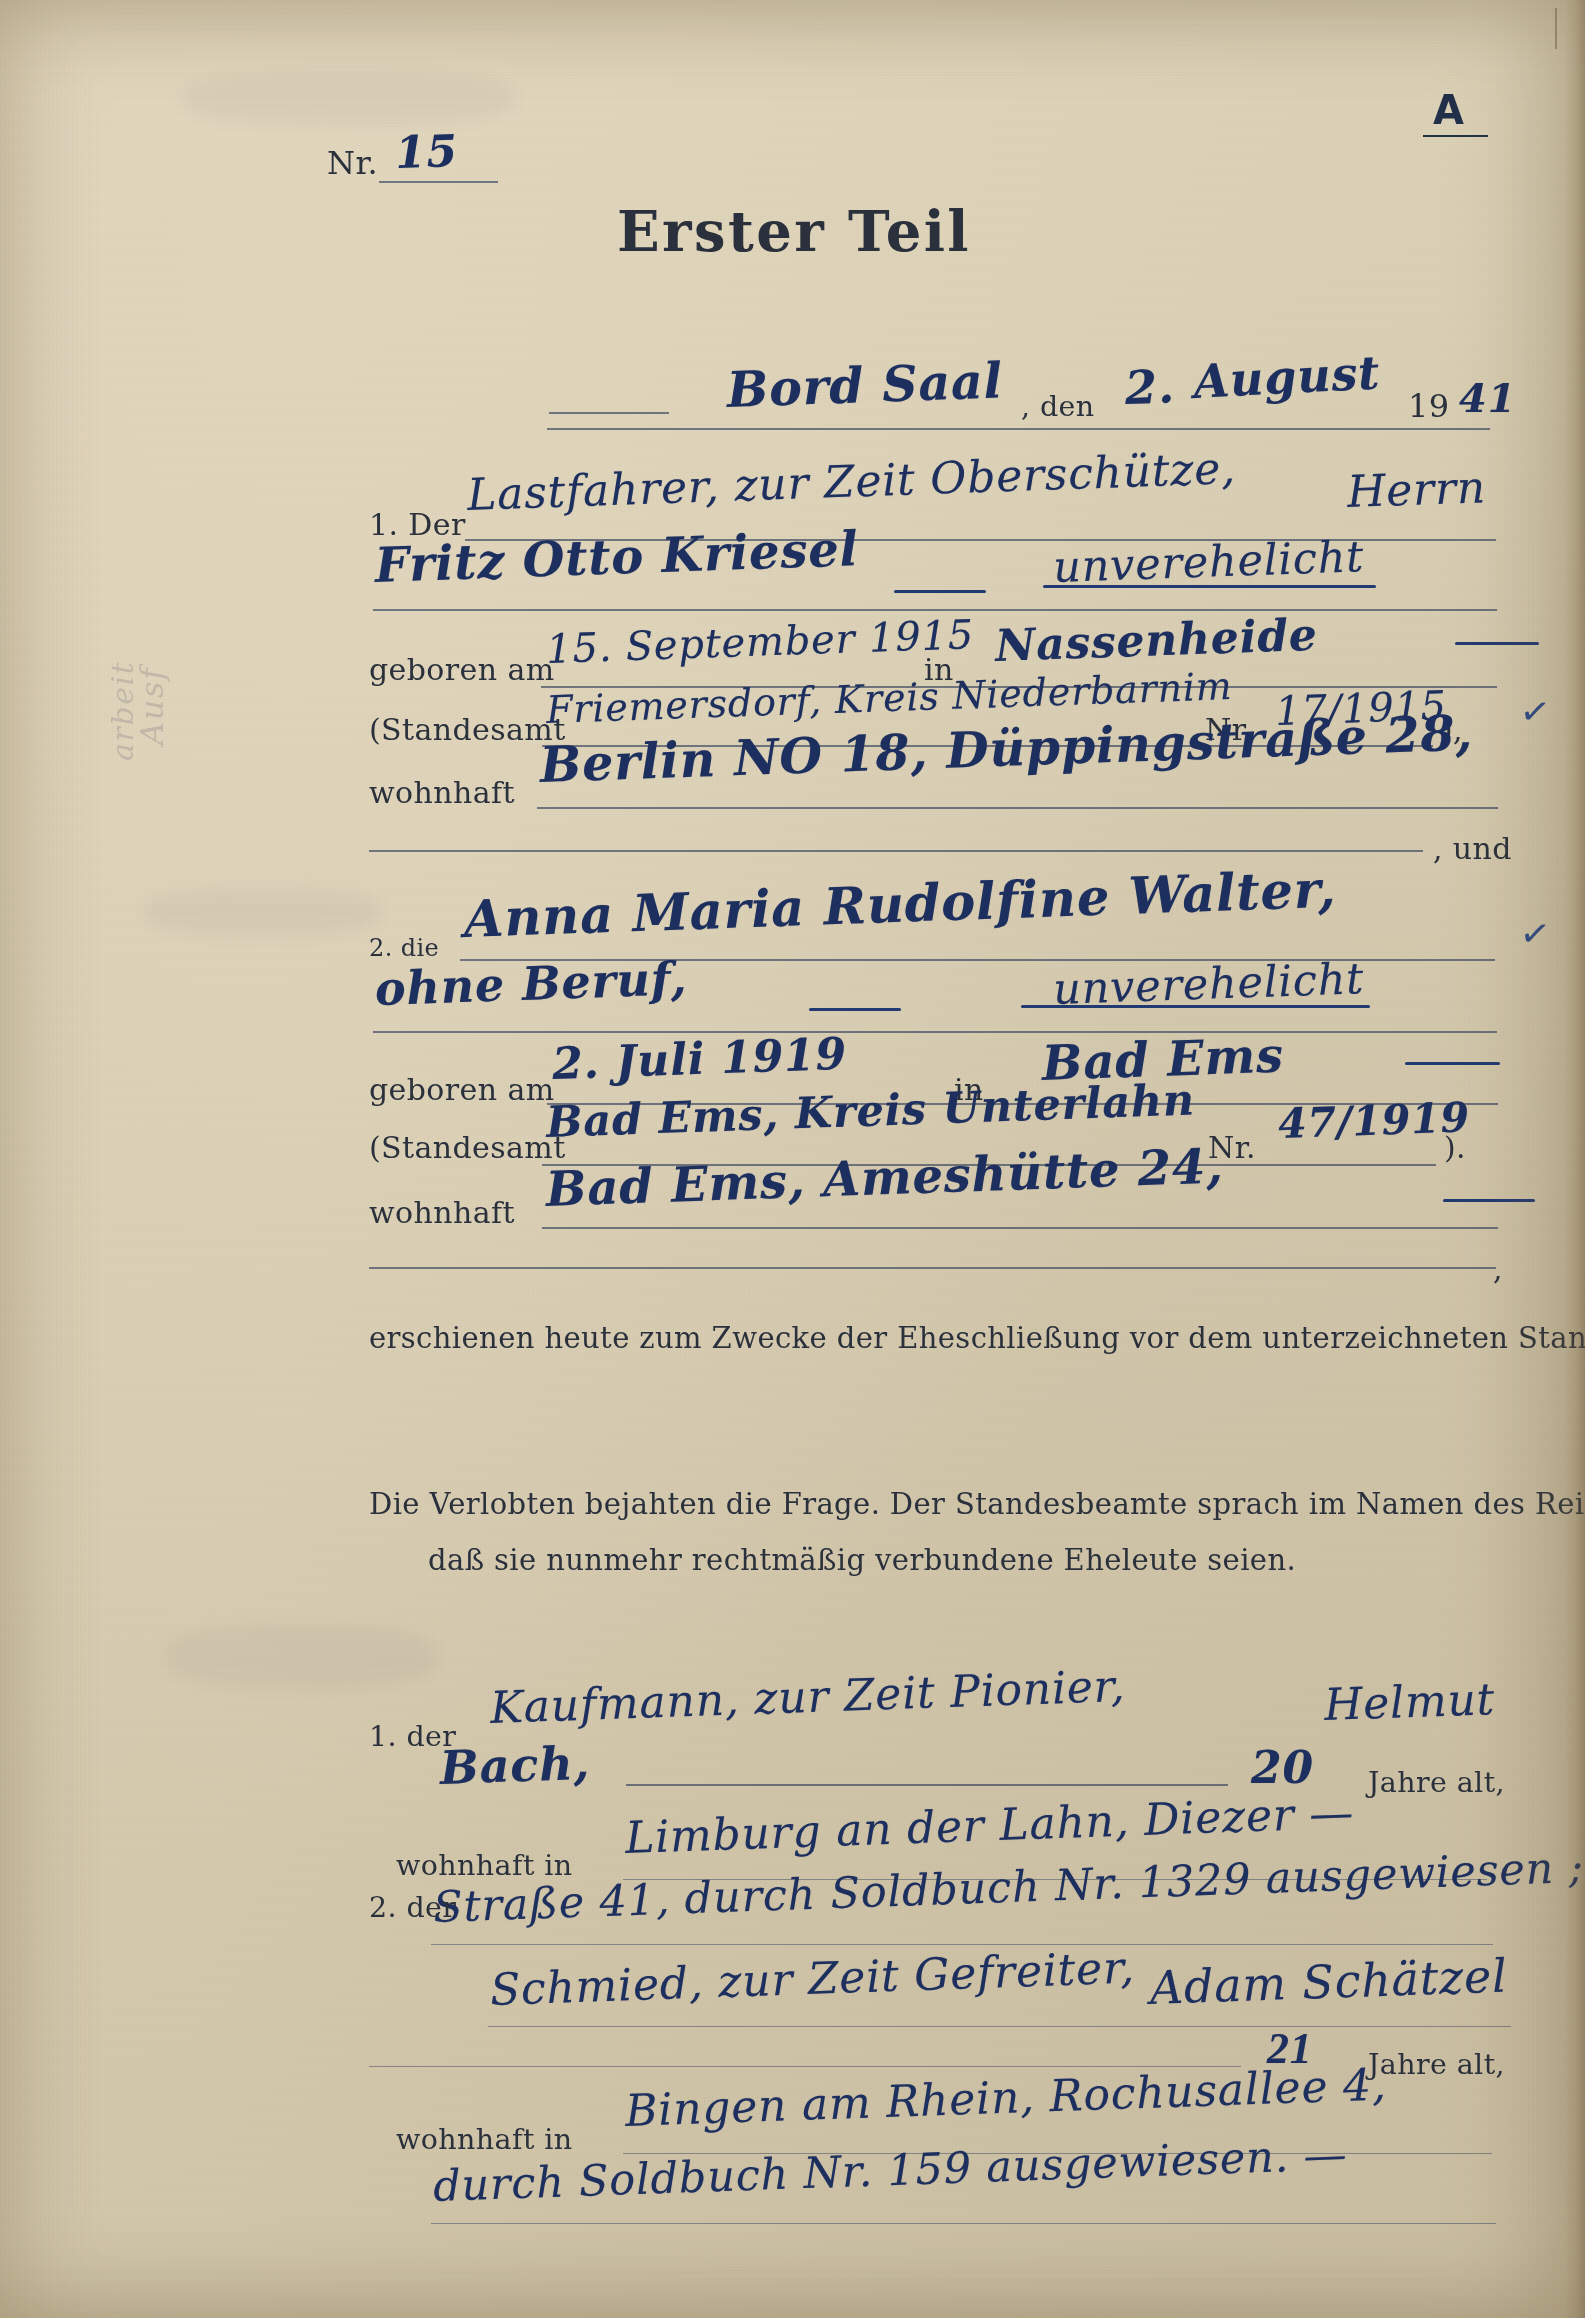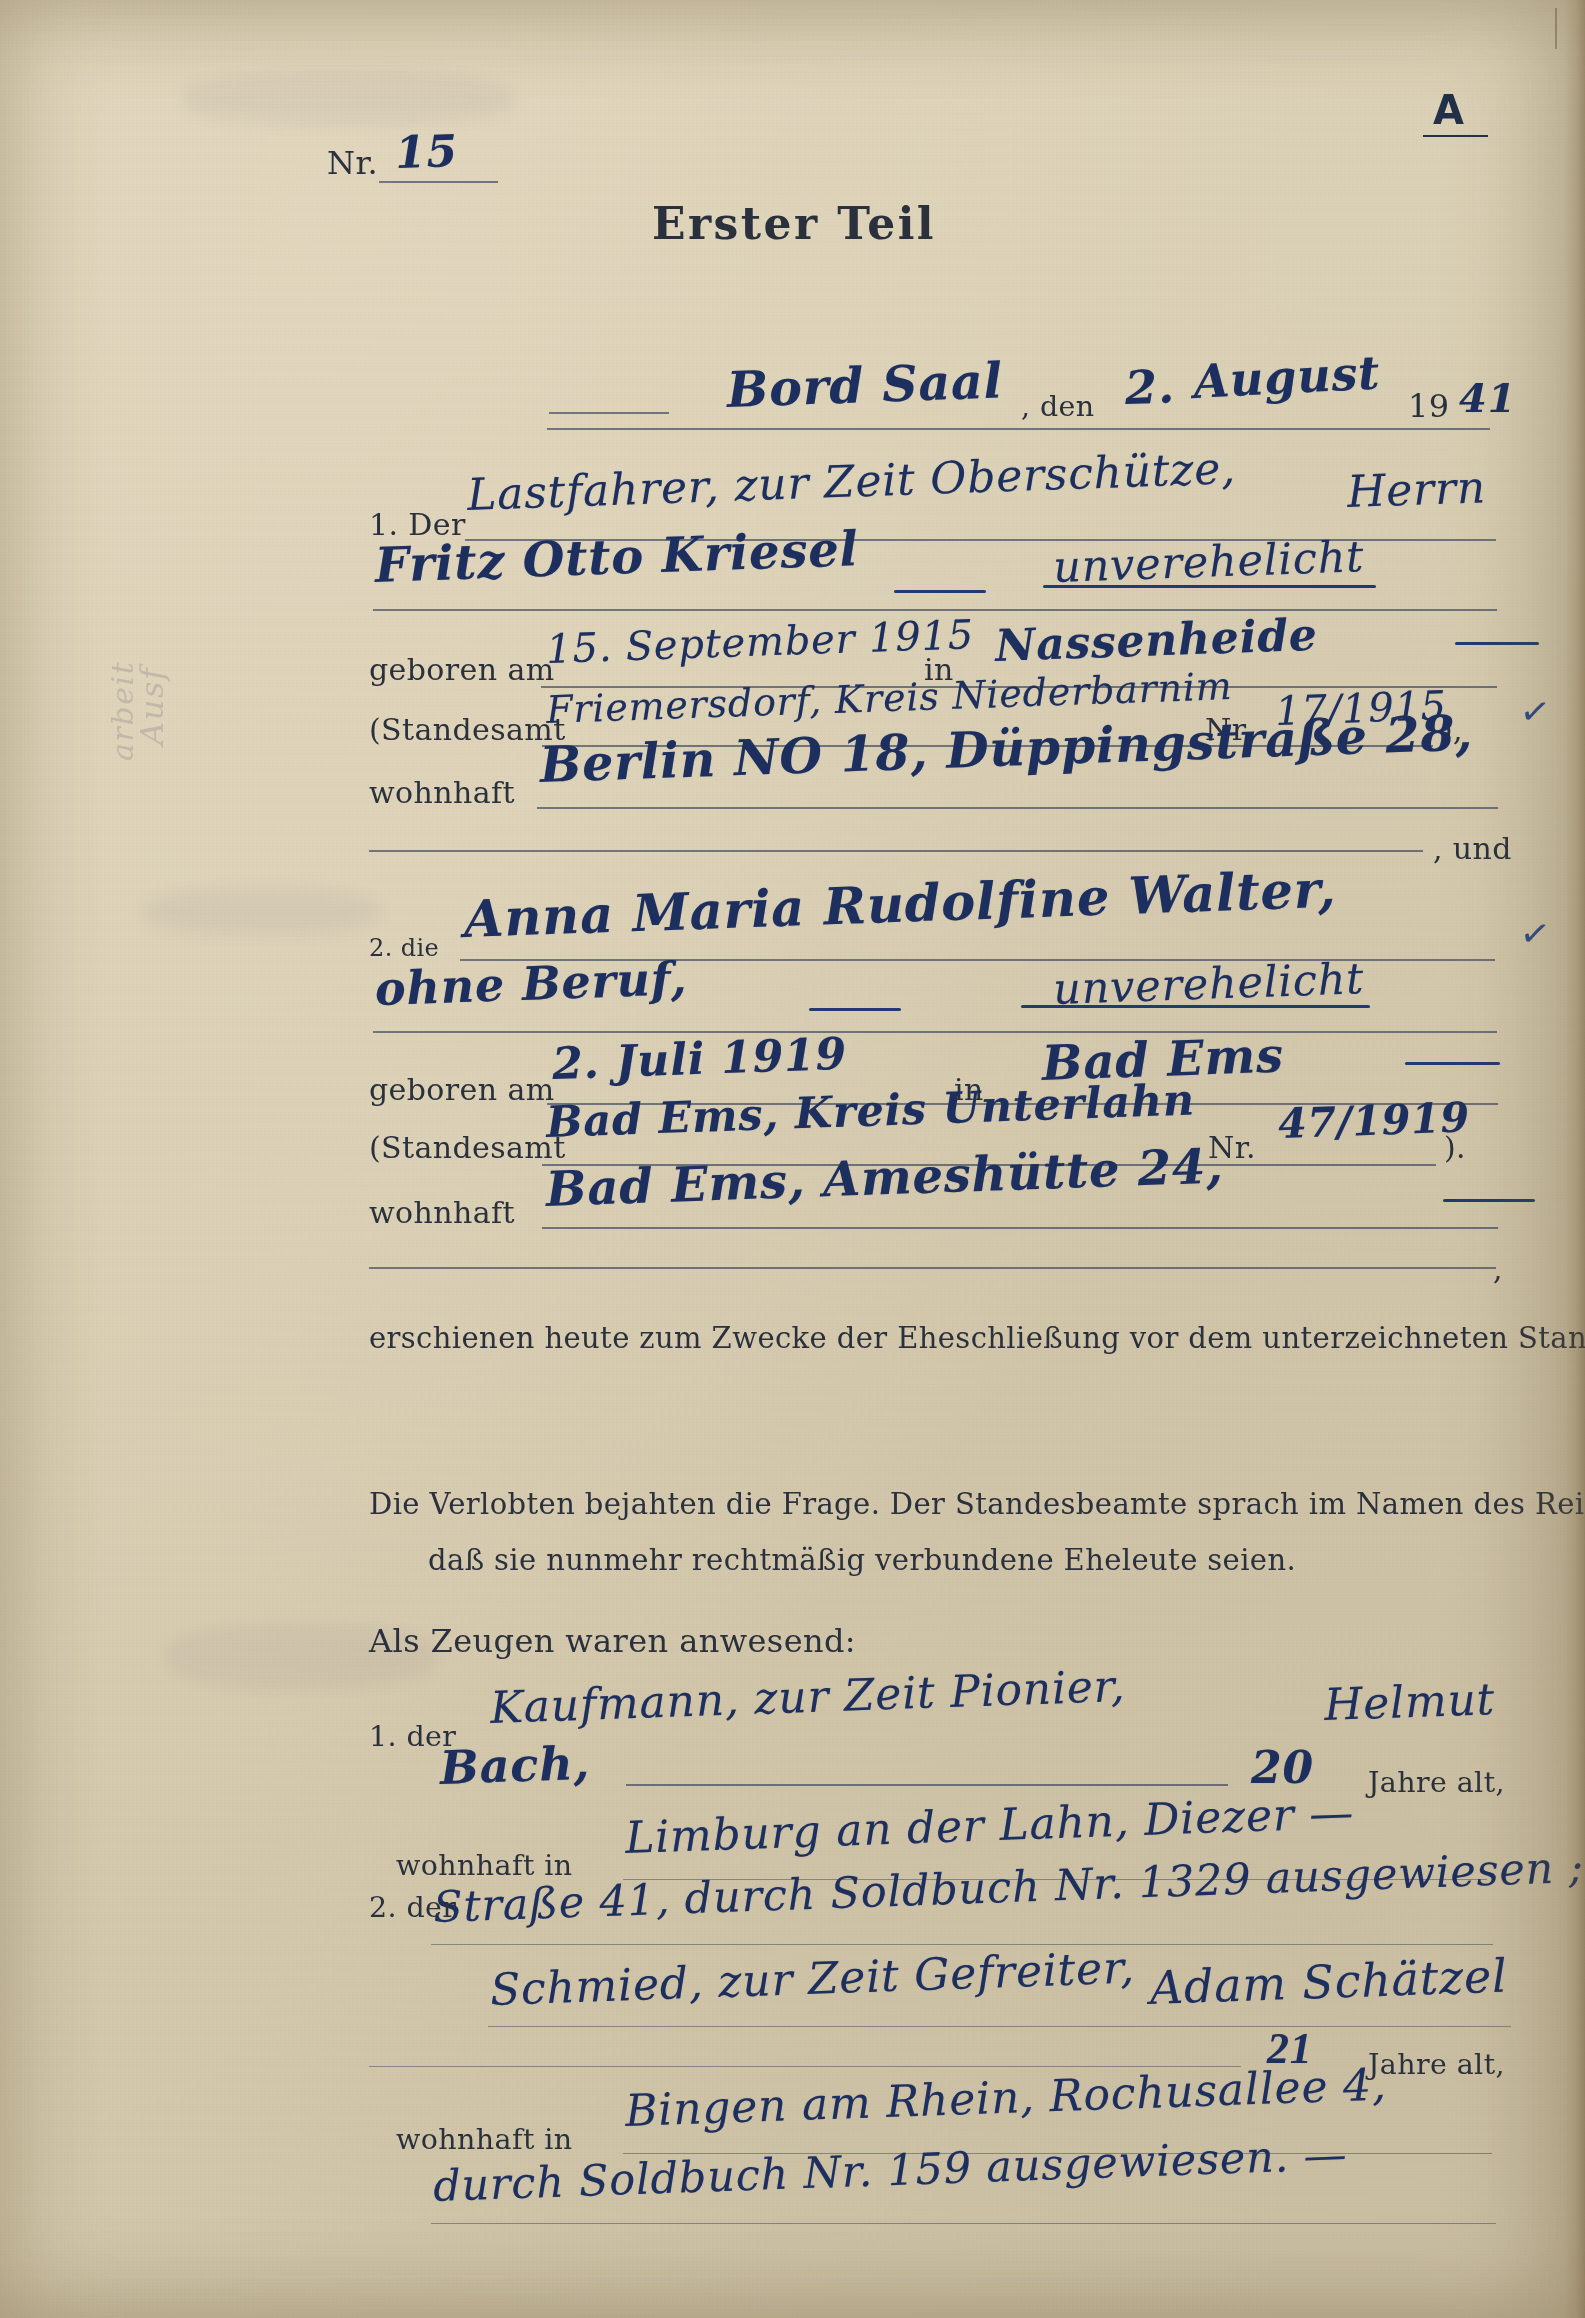--- a/index.html
+++ b/index.html
@@ -157,21 +157,21 @@
   <div class="edge-strip"></div>
   <div class="edge-line"></div>
 
   <div class="headline-A" style="left:1433px; top:87px; font-size:40px;">A</div>
   <div class="underline-A" style="left:1423px; top:135px; width:65px;"></div>
 
   <div class="printed fraktur" style="left:327px; top:144px; font-size:32px;">Nr.</div>
   <div class="hand heavy" style="left:396px; top:127px; font-size:44px; transform:rotate(-2deg);">15</div>
   <div class="rule" style="left:379px; top:181px; width:119px;"></div>
 
-  <div class="printed fraktur" style="left:794px; top:198px; font-size:44px; font-weight:700; transform:translateX(-50%); letter-spacing:2.4px;">Erster Teil</div>
+  <div class="printed fraktur" style="left:794px; top:198px; font-size:56px; font-weight:700; transform:translateX(-50%); letter-spacing:2.4px;">Erster Teil</div>
 
   <div class="rule" style="left:549px; top:412px; width:120px;"></div>
   <div class="hand heavy" style="left:728px; top:361px; font-size:49px; transform:rotate(-2deg);">Bord Saal</div>
   <div class="printed fraktur" style="left:1021px; top:390px; font-size:28.5px;">, den</div>
   <div class="hand heavy" style="left:1126px; top:361px; font-size:46px; transform:rotate(-2deg);">2.</div>
   <div class="hand heavy" style="left:1195px; top:355px; font-size:46px; transform:rotate(-3deg);">August</div>
   <div class="printed fraktur" style="left:1408px; top:387px; font-size:32px;">19</div>
   <div class="hand heavy" style="left:1459px; top:374px; font-size:40px;">41</div>
   <div class="rule" style="left:547px; top:428px; width:943px;"></div>
 
@@ -238,21 +238,20 @@
   <div class="dash" style="left:1443px; top:1199px; width:92px;"></div>
   <div class="rule" style="left:542px; top:1227px; width:956px;"></div>
 
   <div class="rule" style="left:369px; top:1267px; width:1127px;"></div>
   <div class="printed fraktur" style="left:1493px; top:1251px; font-size:30px;">,</div>
 
   <div class="printed fraktur" style="left:369px; top:1321px; font-size:29px;">erschienen heute zum Zwecke der Eheschließung vor dem unterzeichneten Standesbeamten.</div>
   <div class="printed fraktur" style="left:369px; top:1487px; font-size:29px;">Die Verlobten bejahten die Frage. Der Standesbeamte sprach im Namen des Reiches aus,</div>
   <div class="printed fraktur" style="left:428px; top:1543px; font-size:29px;">daß sie nunmehr rechtmäßig verbundene Eheleute seien.</div>
 
-  <div class="printed fraktur" style="left:369px; top:1622px; font-size:32px;">Als Zeugen waren anwesend:</div>
 
   <div class="printed fraktur" style="left:369px; top:1720px; font-size:28.5px;">1. der</div>
   <div class="hand" style="left:491px; top:1682px; font-size:44px; transform:rotate(-2deg);">Kaufmann, zur Zeit Pionier,</div>
   <div class="hand" style="left:1325px; top:1679px; font-size:44px; transform:rotate(-2deg);">Helmut</div>
 
   <div class="hand heavy" style="left:441px; top:1741px; font-size:46px; transform:rotate(-2deg);">Bach,</div>
   <div class="rule" style="left:626px; top:1784px; width:602px;"></div>
   <div class="hand heavy" style="left:1251px; top:1742px; font-size:44px;">20</div>
   <div class="printed fraktur" style="left:1368px; top:1766px; font-size:28.5px;">Jahre alt,</div>
 

